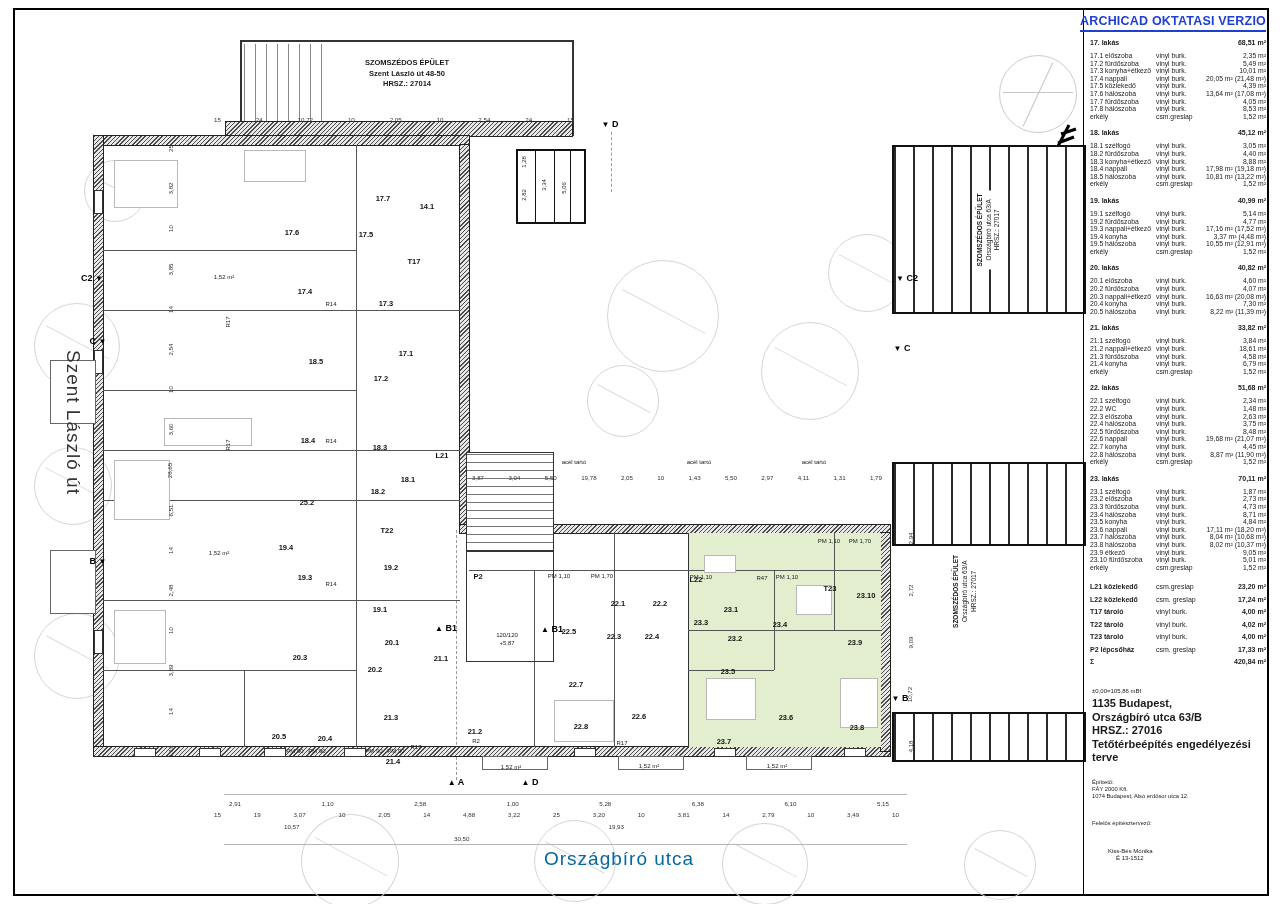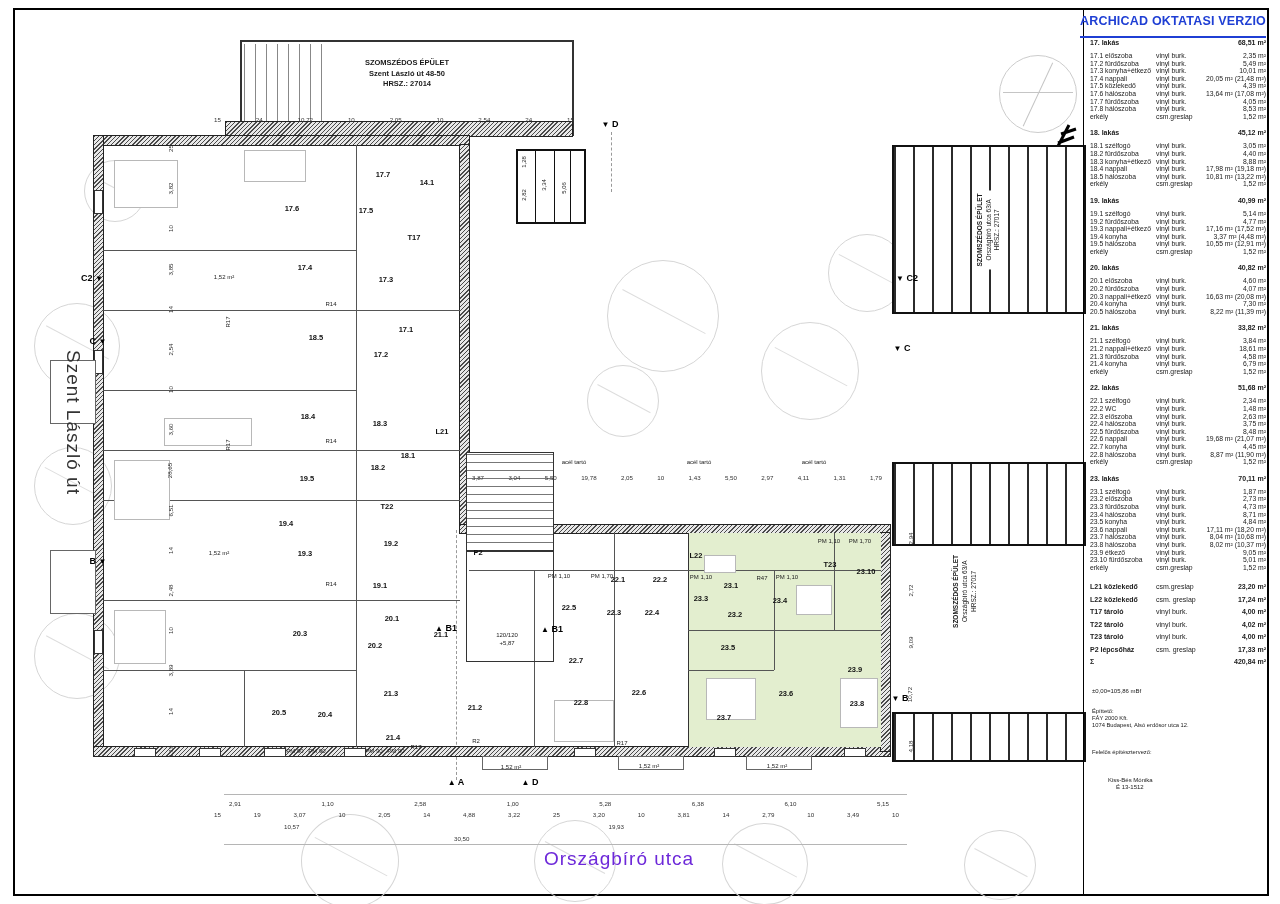--- a/index.html
+++ b/index.html
@@ -11,42 +11,42 @@
   .plan{position:absolute;left:14px;top:10px;width:1068px;height:652px;}
   .tree{position:absolute;border:1px solid #d6d6d6;border-radius:50%;}
   .tree:after{content:"";position:absolute;left:8%;top:45%;width:85%;height:1px;background:#ddd;transform:rotate(28deg);}
   .wall{position:absolute;background:repeating-linear-gradient(135deg,#4a4a4a 0,#4a4a4a 1px,#e8e8e8 1px,#e8e8e8 3px);outline:1px solid #222;}
   .thin{position:absolute;background:#555;}
   .green{position:absolute;background:#e3eecf;}
   .stripeblock{position:absolute;border:2px solid #111;background:repeating-linear-gradient(90deg,#2b2b2b 0,#2b2b2b 1.5px,#fff 1.5px,#fff 19px);}
   .vtext{writing-mode:vertical-rl;transform:rotate(180deg);text-align:center;line-height:1.35;}
   .neigh-top{position:absolute;border:2px solid #333;background:#fff;}
   .neigh-top .lines{font-size:7.5px;text-align:center;line-height:1.4;padding-top:16px;}
-  .roomlbl{position:absolute;font-size:7.5px;font-weight:bold;color:#111;transform:translate(-50%,-50%);white-space:nowrap;}
+  .roomlbl{position:absolute;font-size:7.5px;font-weight:bold;color:#111;transform:translate(-50%,-50%);white-space:nowrap;margin-top:24px;}
   .smalllbl{position:absolute;font-size:6px;color:#222;transform:translate(-50%,-50%);white-space:nowrap;}
   .smalllbl.rot{transform:translate(-50%,-50%) rotate(-90deg);}
   .dimrow{position:absolute;display:flex;justify-content:space-between;font-size:6.2px;color:#333;white-space:nowrap;}
   .dimline{position:absolute;height:1px;background:#b5b5b5;}
   .dimcol{position:absolute;display:flex;flex-direction:column;justify-content:space-between;align-items:center;font-size:6.2px;color:#333;}
   .dimcol span{transform:rotate(-90deg);white-space:nowrap;}
   .marker{position:absolute;font-size:9px;font-weight:bold;transform:translate(-50%,-50%);white-space:nowrap;color:#000;}
   .marker .tri{font-size:8px;}
   .street-left{position:absolute;left:48px;top:340px;font-size:19px;color:#333;writing-mode:vertical-rl;letter-spacing:1px;}
-  .street-bottom{position:absolute;left:530px;top:838px;font-size:19px;color:#6d28d9;letter-spacing:1px;}
+  .street-bottom{position:absolute;left:530px;top:838px;font-size:19px;color:#0369a1;letter-spacing:1px;}
   .balc{position:absolute;border:1px solid #666;background:#fff;}
   .win{position:absolute;background:#fff;border:1px solid #333;}
   .stair{position:absolute;border:1.5px solid #333;background:repeating-linear-gradient(0deg,#777 0,#777 1px,#fff 1px,#fff 8px);}
   .furn{position:absolute;border:1px solid #b8b8b8;background:#fff;}
   .northcircle{position:absolute;border:1px solid #ccc;border-radius:50%;}
   .northcircle i{position:absolute;left:4%;top:48%;width:92%;height:1px;background:#c5c5c5;display:block;}
   .dash-v{position:absolute;width:0;border-left:1px dashed #999;}
 
   
   .titlecol{position:absolute;left:1086px;top:10px;width:182px;height:884px;font-size:6.8px;}
-  .banner{position:absolute;top:4px;right:2px;font-weight:bold;font-size:12.5px;letter-spacing:.2px;border-bottom:2px solid;padding-bottom:8px;white-space:nowrap;}
+  .banner{position:absolute;top:4px;right:2px;font-weight:bold;font-size:12.5px;letter-spacing:.2px;border-bottom:2px solid;padding-bottom:2px;white-space:nowrap;}
   .schedule{position:absolute;top:20px;left:4px;right:2px;}
   .apt-head{display:flex;justify-content:space-between;font-weight:bold;font-size:7px;margin-top:9px;margin-bottom:5px;line-height:8px;}
   .apt-row{display:grid;grid-template-columns:66px 44px 1fr;line-height:7.6px;}
   .apt-row .ar{text-align:right;}
   .extra-row{display:grid;grid-template-columns:66px 44px 1fr;line-height:12.5px;font-size:7px;}
   .extra-row .lb,.extra-row .ar{font-weight:bold;}
   .extra-row .ar{text-align:right;}
   .tblock{position:absolute;left:6px;right:2px;top:678px;}
   .tb-elev{font-size:6px;margin-bottom:3px;}
   .tb-addr{font-weight:bold;font-size:11px;line-height:13.5px;}
@@ -277,21 +277,21 @@
       <span class="roomlbl" style="left: 413px; top: 172px;">14.1</span>
       <span class="roomlbl" style="left: 394px; top: 445px;">18.1</span>
       <span class="roomlbl" style="left: 364px; top: 457px;">18.2</span>
       <span class="roomlbl" style="left: 366px; top: 413px;">18.3</span>
       <span class="roomlbl" style="left: 294px; top: 406px;">18.4</span>
       <span class="roomlbl" style="left: 302px; top: 327px;">18.5</span>
       <span class="roomlbl" style="left: 366px; top: 575px;">19.1</span>
       <span class="roomlbl" style="left: 377px; top: 533px;">19.2</span>
       <span class="roomlbl" style="left: 291px; top: 543px;">19.3</span>
       <span class="roomlbl" style="left: 272px; top: 513px;">19.4</span>
-      <span class="roomlbl" style="left: 293px; top: 468px;">19.5</span>
+      <span class="roomlbl" style="left: 293px; top: 468px;">25.2</span>
       <span class="roomlbl" style="left: 378px; top: 608px;">20.1</span>
       <span class="roomlbl" style="left: 361px; top: 635px;">20.2</span>
       <span class="roomlbl" style="left: 286px; top: 623px;">20.3</span>
       <span class="roomlbl" style="left: 311px; top: 704px;">20.4</span>
       <span class="roomlbl" style="left: 265px; top: 702px;">20.5</span>
       <span class="roomlbl" style="left: 427px; top: 624px;">21.1</span>
       <span class="roomlbl" style="left: 461px; top: 697px;">21.2</span>
       <span class="roomlbl" style="left: 377px; top: 683px;">21.3</span>
       <span class="roomlbl" style="left: 379px; top: 727px;">21.4</span>
       <span class="roomlbl" style="left: 604px; top: 569px;">22.1</span>
@@ -303,21 +303,21 @@
       <span class="roomlbl" style="left: 562px; top: 650px;">22.7</span>
       <span class="roomlbl" style="left: 567px; top: 692px;">22.8</span>
       <span class="roomlbl" style="left: 717px; top: 575px;">23.1</span>
       <span class="roomlbl" style="left: 721px; top: 604px;">23.2</span>
       <span class="roomlbl" style="left: 687px; top: 588px;">23.3</span>
       <span class="roomlbl" style="left: 766px; top: 590px;">23.4</span>
       <span class="roomlbl" style="left: 714px; top: 637px;">23.5</span>
       <span class="roomlbl" style="left: 772px; top: 683px;">23.6</span>
       <span class="roomlbl" style="left: 710px; top: 707px;">23.7</span>
       <span class="roomlbl" style="left: 843px; top: 693px;">23.8</span>
-      <span class="roomlbl" style="left: 841px; top: 659px;">23.9</span>
+      <span class="roomlbl" style="left: 841px; top: 608px;">23.9</span>
       <span class="roomlbl" style="left: 852px; top: 561px;">23.10</span>
       <span class="roomlbl" style="left: 400px; top: 227px;">T17</span>
       <span class="roomlbl" style="left: 373px; top: 496px;">T22</span>
       <span class="roomlbl" style="left: 816px; top: 554px;">T23</span>
       <span class="roomlbl" style="left: 428px; top: 421px;">L21</span>
       <span class="roomlbl" style="left: 682px; top: 545px;">L22</span>
       <span class="roomlbl" style="left: 464px; top: 542px;">P2</span>
     </div>
   <div id="small-labels">
       <span class="smalllbl" style="left: 317px; top: 294px;">R14</span>
@@ -690,20 +690,26 @@
       </div>
       <div class="extra-row">
         <span class="lb">Σ</span>
         <span></span>
         <span class="ar">420,84 m²</span>
       </div>
     </div>
 
   <div class="tblock">
     <div class="tb-elev">±0,00=105,86 mBf</div>
+    <div class="tb-addr">
+      <div>1135 Budapest,</div>
+      <div>Országbíró utca 63/B</div>
+      <div>HRSZ.: 27016</div>
+      <div>Tetőtérbeépítés engedélyezési terve</div>
+    </div>
     <div class="tb-client">
       <div>Építtető:</div>
       <div>FÁY 2000 Kft.</div>
       <div>1074 Budapest, Alsó erdősor utca 12.</div>
     </div>
     <div class="tb-resp">Felelős építésztervező:</div>
     <div class="tb-name">
       <div>Kiss-Bés Mónika</div>
       <div style="margin-left:8px;">É 13-1512</div>
     </div>

